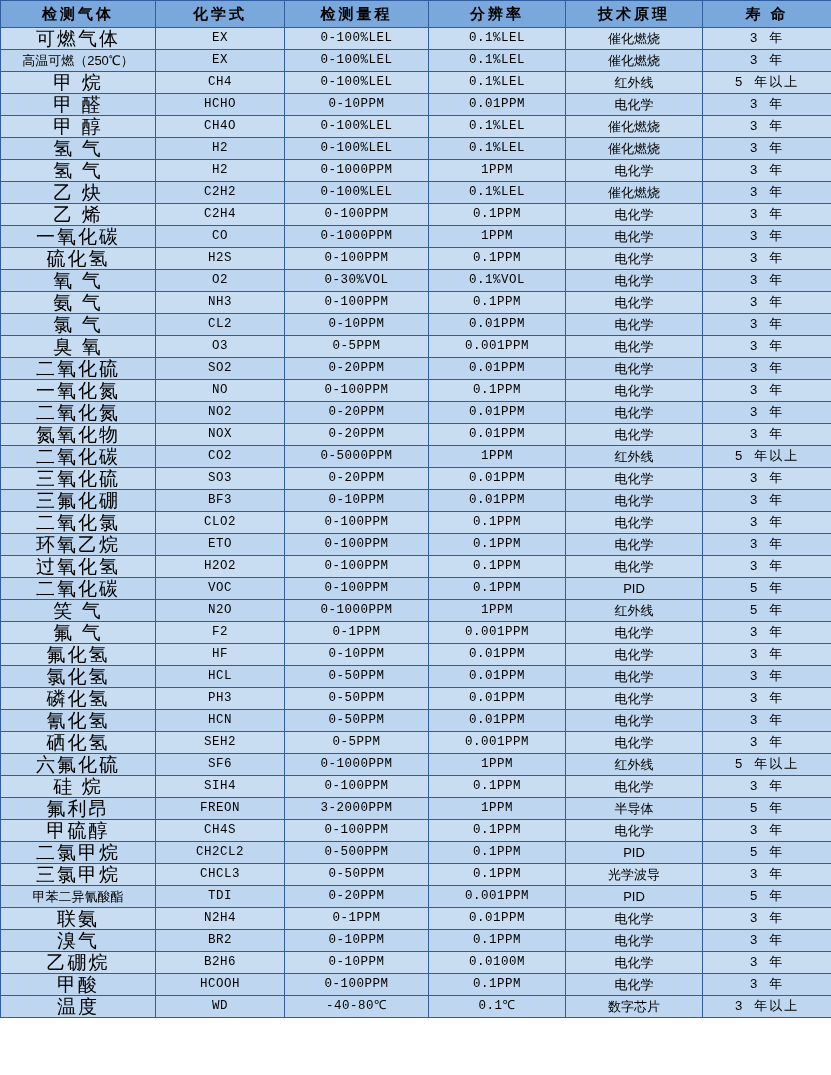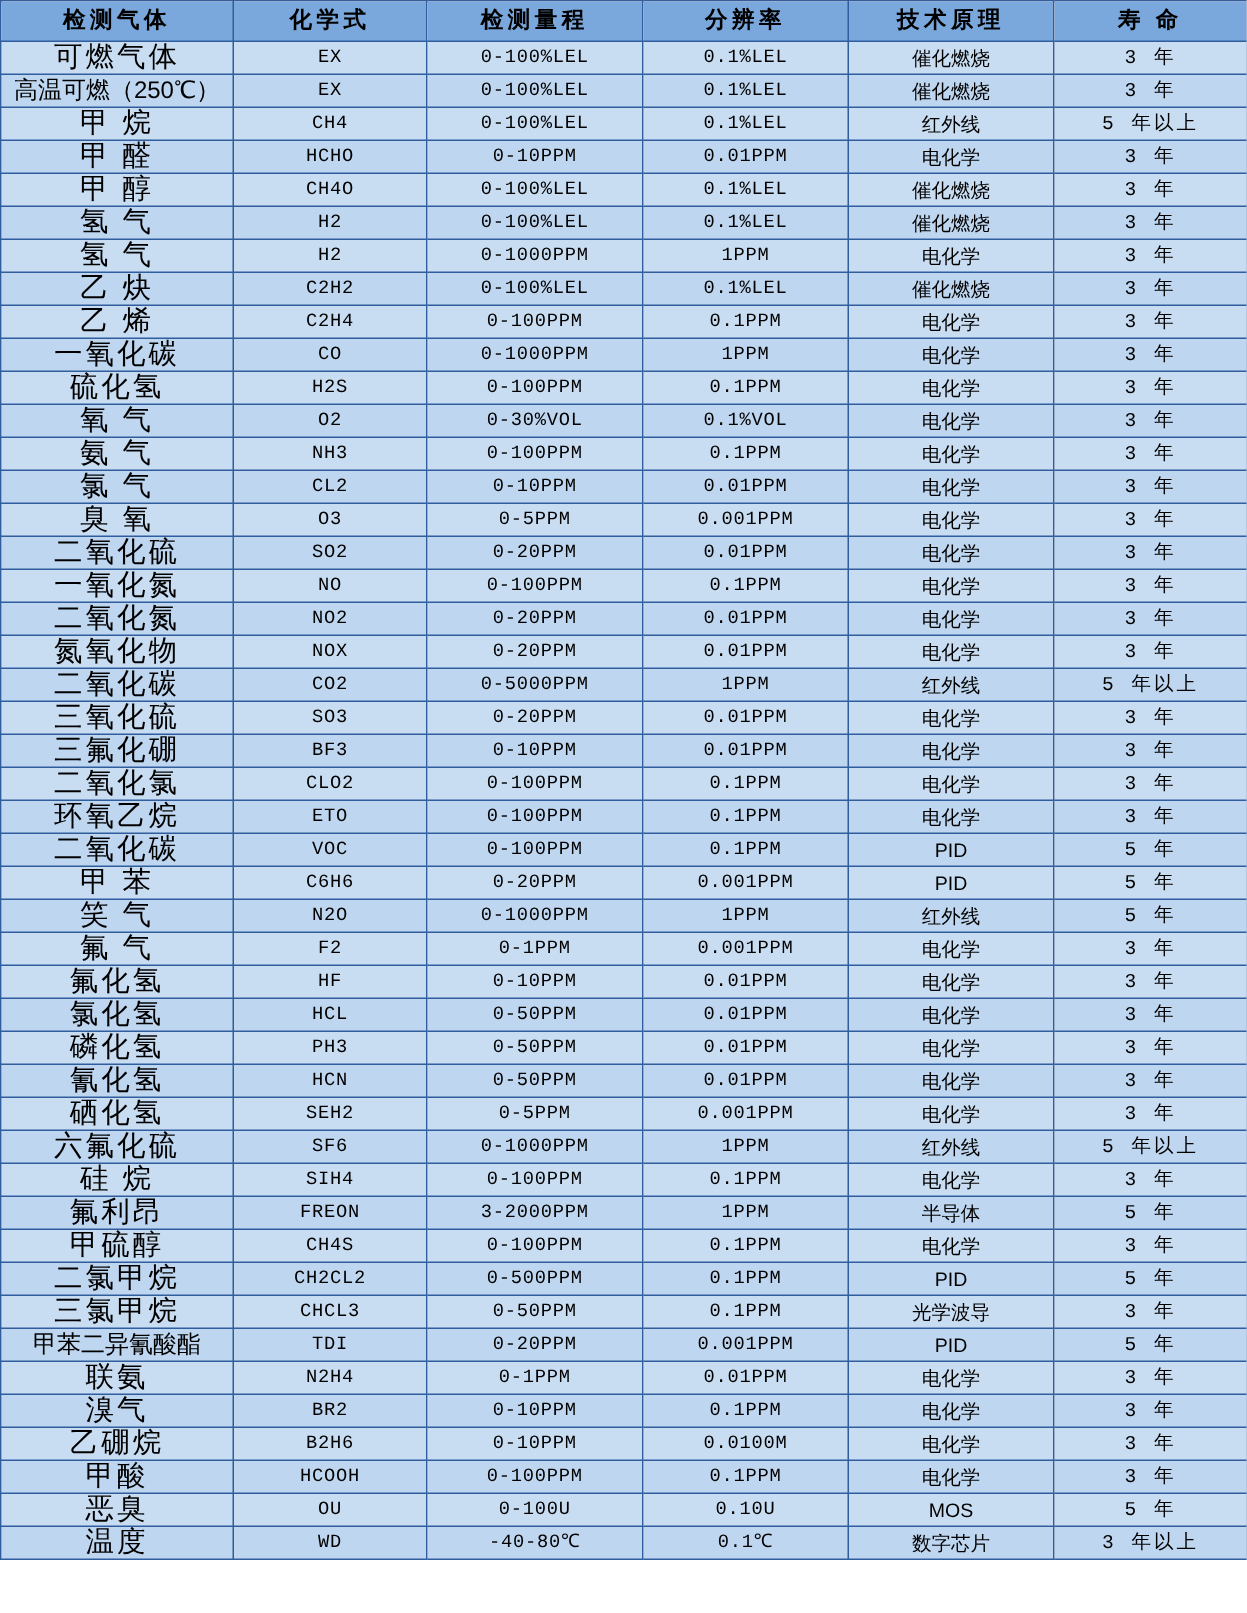--- a/index.html
+++ b/index.html
@@ -48,21 +48,21 @@
   }
   #gas-table tbody tr.alt td {
     background: #bed6ef;
   }
   #gas-table tbody td.name {
     font-size: 19px;
     letter-spacing: 2px;
   }
   #gas-table tbody td.name.tight {
     letter-spacing: 0px;
-    font-size: 16px;
+    font-size: 13px;
   }
   #gas-table tbody td.mono {
     font-family: "Liberation Mono", monospace;
     font-size: 12.5px;
     letter-spacing: 0.5px;
   }
   #gas-table tbody td.life {
     letter-spacing: 2px;
     font-family: Liberation Mono, monospace;
   }
@@ -275,33 +275,33 @@
         <td class="life">3 年</td>
       </tr>
       <tr class="alt">
         <td class="name">环氧乙烷</td>
         <td class="mono">ETO</td>
         <td class="mono">0-100PPM</td>
         <td class="mono">0.1PPM</td>
         <td class="principle">电化学</td>
         <td class="life">3 年</td>
       </tr>
+      <tr>
+        <td class="name">过氧化氢</td>
+        <td class="mono">H2O2</td>
+        <td class="mono">0-100PPM</td>
+        <td class="mono">0.1PPM</td>
+        <td class="principle">电化学</td>
+        <td class="life">3 年</td>
+      </tr>
       <tr class="alt">
         <td class="name">二氧化碳</td>
         <td class="mono">VOC</td>
         <td class="mono">0-100PPM</td>
         <td class="mono">0.1PPM</td>
-        <td class="principle">PID</td>
-        <td class="life">5 年</td>
-      </tr>
-      <tr>
-        <td class="name">甲 苯</td>
-        <td class="mono">C6H6</td>
-        <td class="mono">0-20PPM</td>
-        <td class="mono">0.001PPM</td>
         <td class="principle">PID</td>
         <td class="life">5 年</td>
       </tr>
       <tr class="alt">
         <td class="name">笑 气</td>
         <td class="mono">N2O</td>
         <td class="mono">0-1000PPM</td>
         <td class="mono">1PPM</td>
         <td class="principle">红外线</td>
         <td class="life">5 年</td>
@@ -435,28 +435,20 @@
         <td class="life">3 年</td>
       </tr>
       <tr class="alt">
         <td class="name">甲酸</td>
         <td class="mono">HCOOH</td>
         <td class="mono">0-100PPM</td>
         <td class="mono">0.1PPM</td>
         <td class="principle">电化学</td>
         <td class="life">3 年</td>
       </tr>
-      <tr>
-        <td class="name">恶臭</td>
-        <td class="mono">OU</td>
-        <td class="mono">0-100U</td>
-        <td class="mono">0.10U</td>
-        <td class="principle">MOS</td>
-        <td class="life">5 年</td>
-      </tr>
       <tr class="alt">
         <td class="name">温度</td>
         <td class="mono">WD</td>
         <td class="mono">-40-80℃</td>
         <td class="mono">0.1℃</td>
         <td class="principle">数字芯片</td>
         <td class="life">3 年以上</td>
       </tr>
     </tbody>
 </table>

